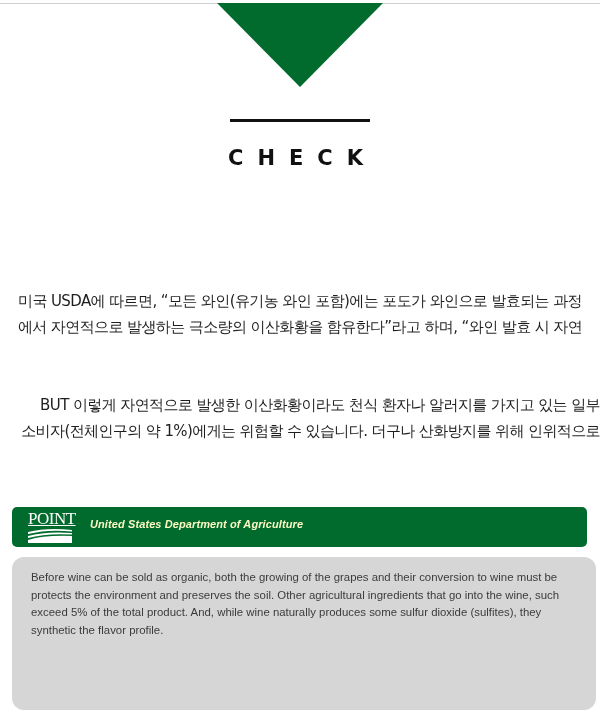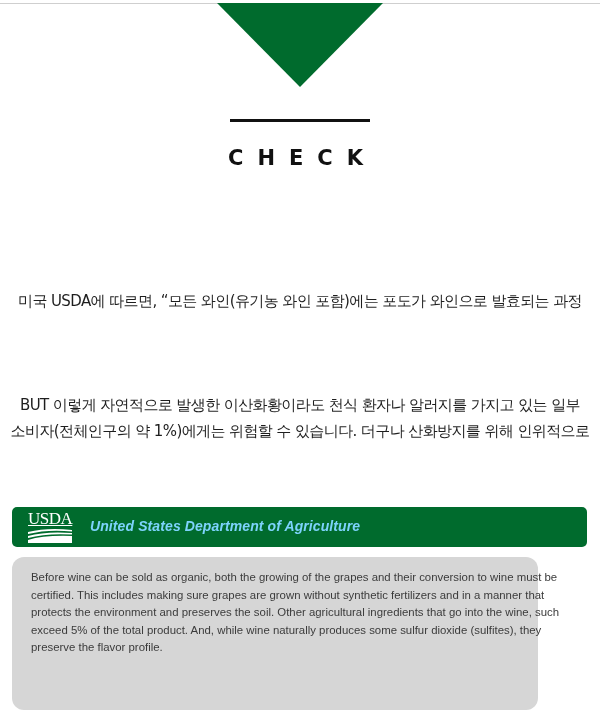--- a/index.html
+++ b/index.html
@@ -57,21 +57,21 @@
       width: 600px;
       text-align: center;
       font-family: "DejaVu Sans", sans-serif;
       font-size: 15px;
       line-height: 26px;
       color: #1e1e1e;
       letter-spacing: -0.6px;
     }
     .korean .line { display: block; white-space: nowrap; }
     .p1 { top: 288px; }
-    .p2 { top: 392px; }
+    .p2 { top: 392px; text-align: right; }
 
     .usda-banner {
       position: absolute;
       left: 12px; top: 507px;
       width: 575px; height: 40px;
       background: #006b2d;
       border-radius: 5px;
     }
     .usda-logo {
       position: absolute;
@@ -92,28 +92,28 @@
     .usda-logo svg {
       position: absolute;
       left: 0; top: 18px;
     }
     .usda-name {
       position: absolute;
       left: 78px; top: 11px;
       font-family: "Liberation Sans", sans-serif;
       font-weight: bold;
       font-style: italic;
-      font-size: 14px;
-      color: #7dd3fc;
+      font-size: 11px;
+      color: #fef9c3;
       letter-spacing: 0.1px;
     }
     .info-box {
       position: absolute;
       left: 12px; top: 557px;
-      width: 526px; height: 153px;
+      width: 584px; height: 153px;
       background: #d6d6d6;
       border-radius: 12px;
       box-sizing: border-box;
       padding: 12px 16px 0 19px;
     }
     .info-text {
       font-family: "Liberation Sans", sans-serif;
       font-size: 11.4px;
       line-height: 17.6px;
       color: #3b3b3b;
@@ -126,40 +126,40 @@
 <div class="top-rule"></div>
 <div class="triangle"></div>
 <div class="title-rule"></div>
 
 <div class="title">
   <span class="line">CHECK</span>
 </div>
 
 <div class="korean p1">
   <span class="line">미국 USDA에 따르면, “모든 와인(유기농 와인 포함)에는 포도가 와인으로 발효되는 과정</span>
+  <span class="line">에서 자연적으로 발생하는 극소량의 이산화황을 함유한다”라고 하며, “와인 발효 시 자연</span>
 </div>
 
 <div class="korean p2">
   <span class="line">BUT 이렇게 자연적으로 발생한 이산화황이라도 천식 환자나 알러지를 가지고 있는 일부</span>
   <span class="line">소비자(전체인구의 약 1%)에게는 위험할 수 있습니다. 더구나 산화방지를 위해 인위적으로</span>
 </div>
 
 <div class="usda-banner">
   <div class="usda-logo">
-    <span class="usda-logo-text">USDA</span>
+    <span class="usda-logo-text">POINT</span>
     <svg width="44" height="15" viewBox="0 0 44 15">
       <path d="M0 4 Q 20 -1 44 2 L44 3.5 Q 20 1 0 6 Z" fill="#ffffff"></path>
       <path d="M0 8 Q 18 3 44 5 L44 6.5 Q 18 5 0 10 Z" fill="#ffffff"></path>
       <path d="M0 12 Q 16 7 44 8 L44 15 L0 15 Z" fill="#ffffff"></path>
     </svg>
   </div>
   <span class="usda-name">United States Department of Agriculture</span>
 </div>
 
 <div class="info-box">
   <div class="info-text">
     <span class="line">Before wine can be sold as organic, both the growing of the grapes and their conversion to wine must be</span>
-    <span class="line">certified. This includes making sure grapes are grown without synthetic fertilizers and in a manner that</span>
     <span class="line">protects the environment and preserves the soil. Other agricultural ingredients that go into the wine, such</span>
     <span class="line">exceed 5% of the total product. And, while wine naturally produces some sulfur dioxide (sulfites), they</span>
-    <span class="line">preserve the flavor profile.</span>
+    <span class="line">synthetic the flavor profile.</span>
   </div>
 </div>
 
 </body></html>

